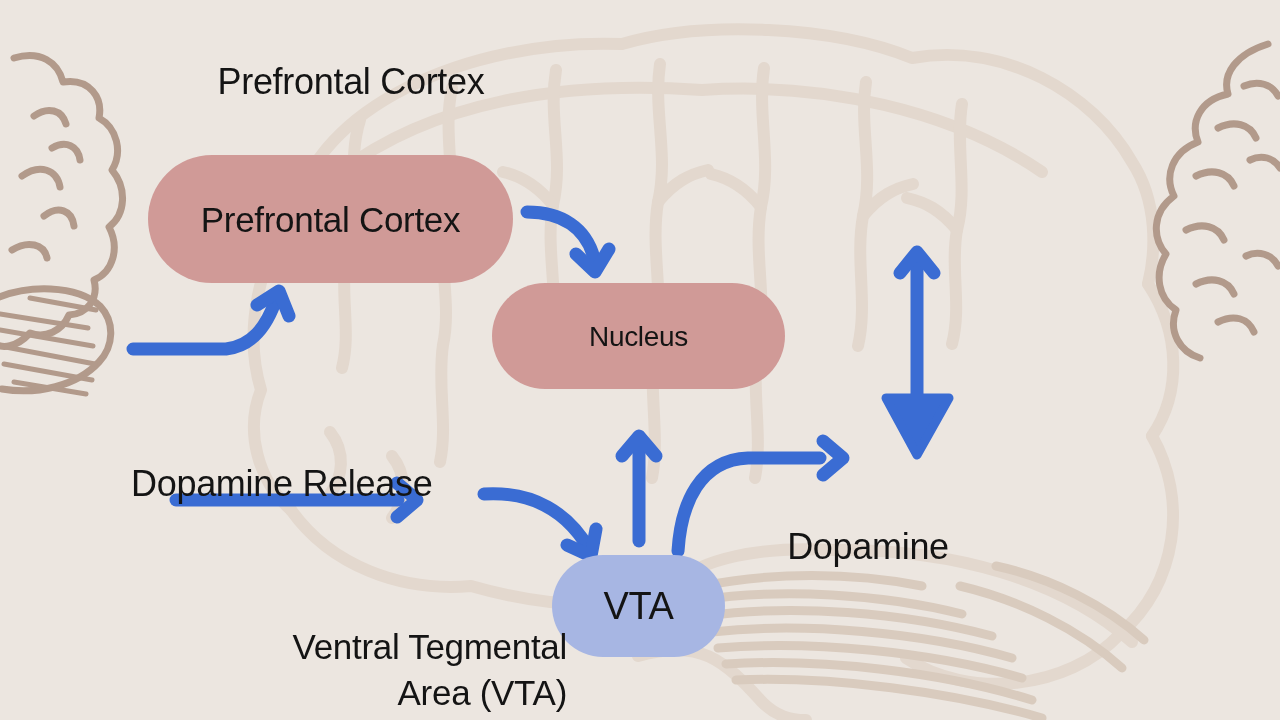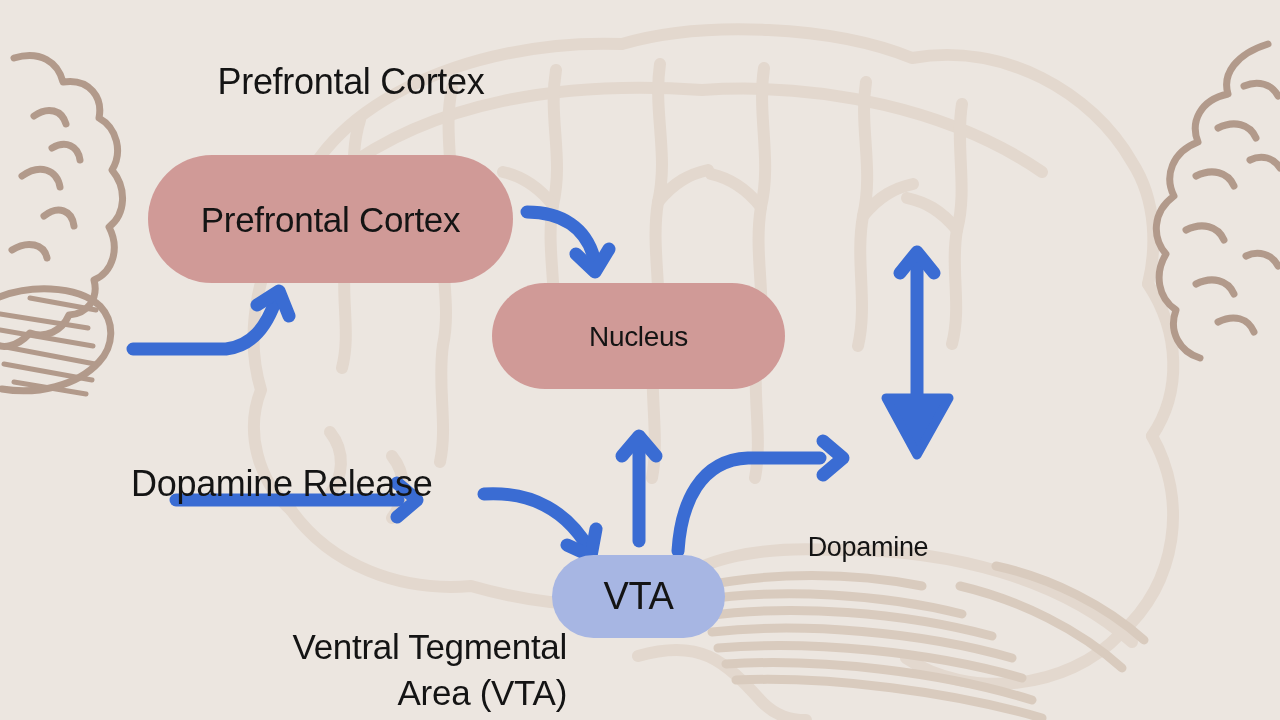--- a/index.html
+++ b/index.html
@@ -21,27 +21,27 @@
   .arrow { fill:none; stroke:var(--arrow-blue,#3a6cd3); stroke-width:13; stroke-linecap:round; stroke-linejoin:round; }
   .tri   { fill:var(--arrow-blue,#3a6cd3); stroke:var(--arrow-blue,#3a6cd3); stroke-width:9; stroke-linejoin:round; }
 
   
   .node {
     position:absolute; display:flex; flex-direction:column; align-items:center; justify-content:center;
     text-align:center; font-weight:500; letter-spacing:-0.3px; line-height:45px;
   }
   #node-pfc  { left:148px; top:155px; width:365px; height:128px; border-radius:64px; background:var(--node-pink,#d09a97); font-size:35px; }
   #node-nacc { left:492px; top:283px; width:293px; height:106px; border-radius:70px; background:var(--node-pink,#d09a97); font-size:28px; }
-  #node-vta  { left:552px; top:555px; width:173px; height:83px; border-radius:51px; background:var(--node-blue,#a7b6e3); font-size:38px; }
+  #node-vta  { left:552px; top:555px; width:173px; height:102px; border-radius:51px; background:var(--node-blue,#a7b6e3); font-size:38px; }
 
   
   .caption { position:absolute; font-weight:500; letter-spacing:-0.3px; }
   #caption-pfc      { left:190px; top:60px;  width:322px; text-align:center; font-size:36px; line-height:44px; white-space:nowrap; }
   #label-release    { left:131px; top:438px; font-size:36px; line-height:44px; white-space:nowrap;margin-top:24px; }
-  #label-reuptake   { left:758px; top:524px; width:220px; text-align:center; font-size:27px; line-height:46px; }
+  #label-reuptake   { left:758px; top:524px; width:220px; text-align:center; font-size:36px; line-height:46px; }
   #label-vta        { left:183px; top:624px; width:384px; text-align:right; font-size:35px; line-height:46px; }
 </style>
 </head>
 <body>
 
 <div id="stage">
 
   <svg id="scene" viewBox="0 0 1280 720">
 
     <g>

